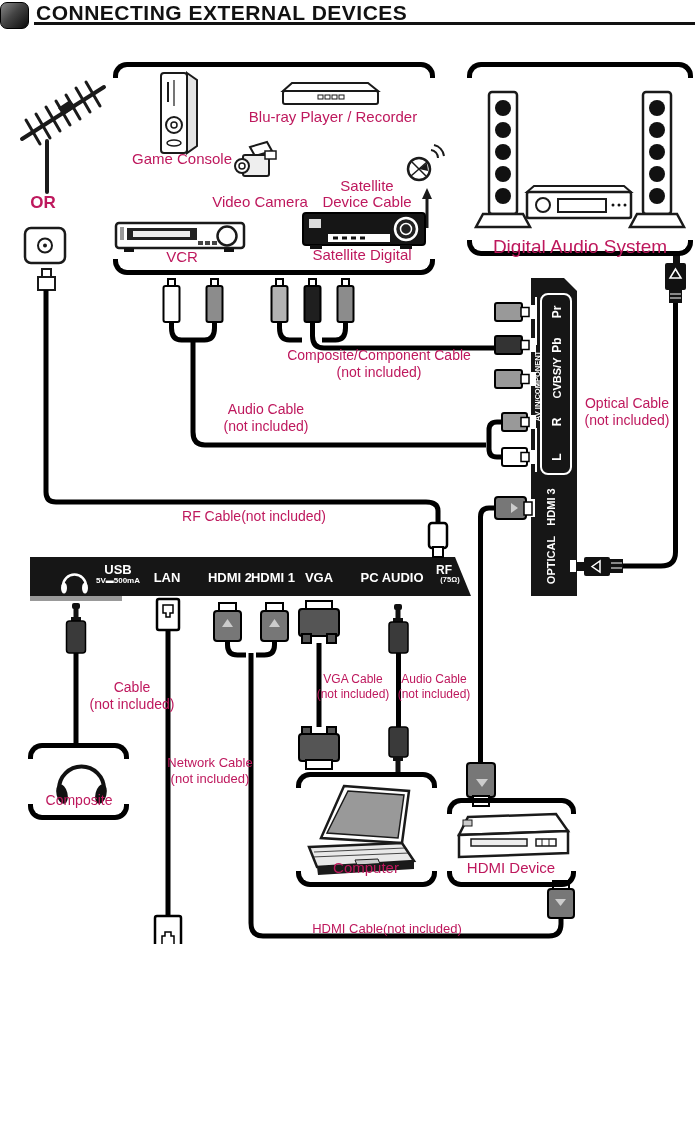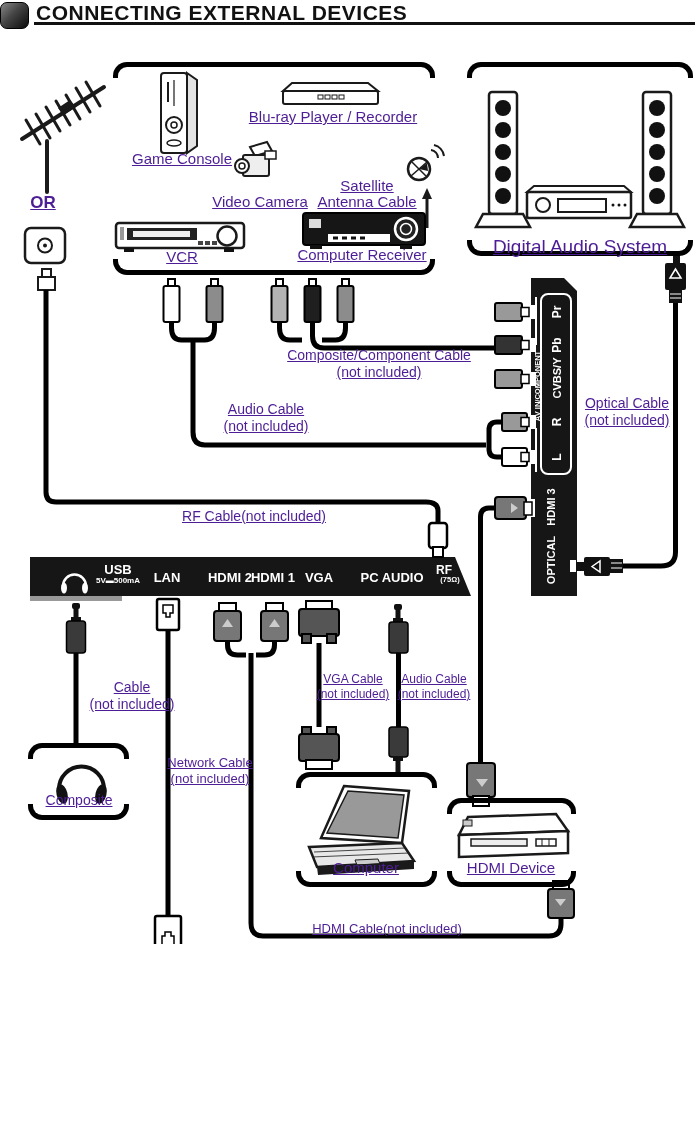--- a/index.html
+++ b/index.html
@@ -1,18 +1,18 @@
 <!DOCTYPE html>
 <html><head>
 <meta charset="utf-8">
 <style>
   html,body{margin:0;padding:0;background:#fff;}
   #page{position:relative;width:697px;height:944px;background:#fff;overflow:hidden;
         font-family:"Liberation Sans",sans-serif;text-align:center;}
-  .lbl{position:absolute;color:#4c1d95;white-space:nowrap;transform:translateX(-50%);line-height:1.1;text-decoration:underline;}
+  .lbl{position:absolute;color:#be185d;white-space:nowrap;transform:translateX(-50%);line-height:1.1;}
   .vtext{position:absolute;color:#fff;font-weight:bold;white-space:nowrap;
          transform:translate(-50%,-50%) rotate(-90deg);line-height:1;}
   .ptext{position:absolute;color:#fff;font-weight:bold;white-space:nowrap;
          transform:translateX(-50%);line-height:1;}
   .bk{position:absolute;box-sizing:border-box;border:5px solid #000;}
   .bk-t{border-bottom:none;border-radius:14px 14px 0 0;height:16px;}
   .bk-b{border-top:none;border-radius:0 0 14px 14px;height:16px;}
   #title{position:absolute;left:36px;top:1px;font-size:21px;font-weight:bold;color:#111;letter-spacing:.5px;}
   #title-underline{position:absolute;left:34px;top:22px;width:661px;height:3px;background:#111;}
   #title-icon{position:absolute;left:0;top:2px;width:27px;height:25px;border-radius:7px;
@@ -351,23 +351,23 @@
   <div id="title-icon"></div>
   <div id="title">CONNECTING EXTERNAL DEVICES</div>
   <div id="title-underline"></div>
 
   <div class="lbl" style="left:43px;top:194px;font-size:17px;font-weight:bold;">OR</div>
 
   <div class="lbl" style="left:182px;top:151px;font-size:15px;">Game Console</div>
   <div class="lbl" style="left:333px;top:109px;font-size:15px;">Blu-ray Player / Recorder</div>
   <div class="lbl" style="left:260px;top:194px;font-size:15px;">Video Camera</div>
   <div class="lbl" style="left:367px;top:178px;font-size:15px;">Satellite</div>
-  <div class="lbl" style="left:367px;top:194px;font-size:15px;">Antenna Cable</div>
+  <div class="lbl" style="left:367px;top:194px;font-size:15px;">Device Cable</div>
   <div class="lbl" style="left:182px;top:249px;font-size:15px;">VCR</div>
-  <div class="lbl" style="left:362px;top:247px;font-size:15px;">Computer Receiver</div>
+  <div class="lbl" style="left:362px;top:247px;font-size:15px;">Satellite Digital</div>
   <div class="lbl" style="left:580px;top:237px;font-size:19px;">Digital Audio System</div>
 
   <div class="lbl" style="left:379px;top:348px;font-size:14px;">Composite/Component Cable</div>
   <div class="lbl" style="left:379px;top:365px;font-size:14px;">(not included)</div>
   <div class="lbl" style="left:266px;top:402px;font-size:14px;">Audio Cable</div>
   <div class="lbl" style="left:266px;top:419px;font-size:14px;">(not included)</div>
   <div class="lbl" style="left:232px;top:509px;font-size:14px;margin-left:22px;">RF Cable(not included)</div>
   <div class="lbl" style="left:627px;top:396px;font-size:14px;">Optical Cable</div>
   <div class="lbl" style="left:627px;top:413px;font-size:14px;">(not included)</div>
 

